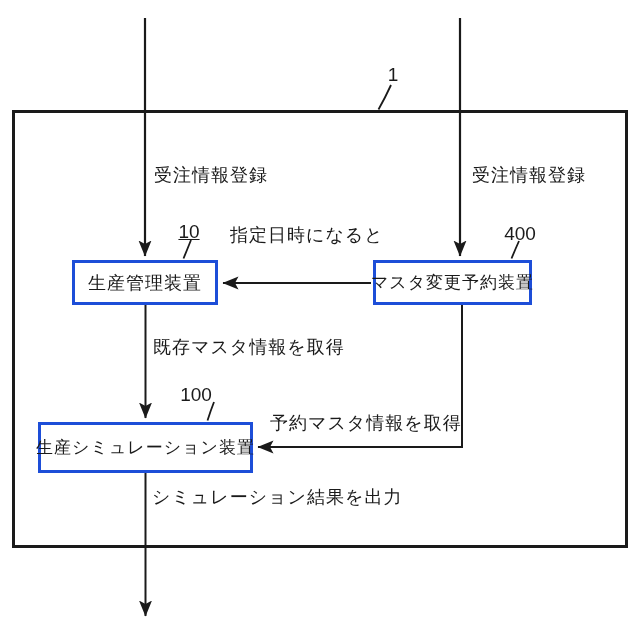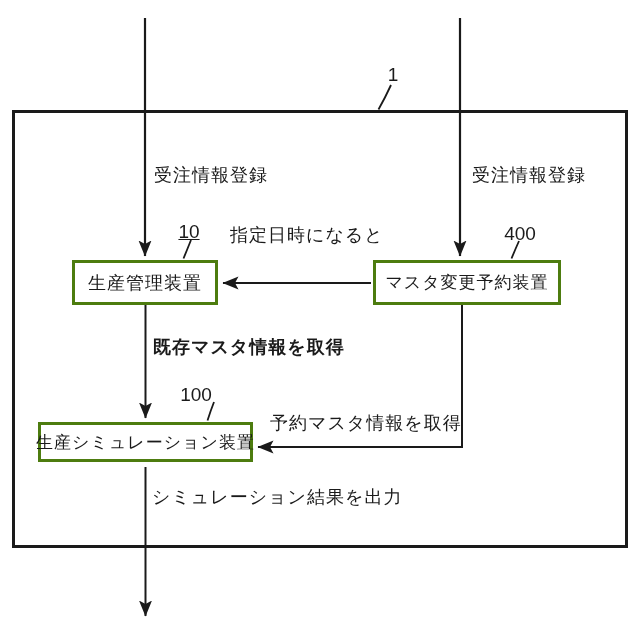--- a/index.html
+++ b/index.html
@@ -1,31 +1,31 @@
 <!DOCTYPE html>
 <html><head>
 <meta charset="utf-8">
 <style>
   html,body{margin:0;padding:0;background:#ffffff;}
   body{font-family:"Liberation Sans",sans-serif;color:#1a1a1a;}
   .stage{position:relative;width:640px;height:640px;background:#ffffff;overflow:hidden;}
   .stage svg{position:absolute;left:0;top:0;}
   .boundary{position:absolute;left:12px;top:110px;width:616px;height:438px;
             border:3px solid #1a1a1a;box-sizing:border-box;background:transparent;}
-  .node{position:absolute;border:3px solid #4d7c0f;box-sizing:border-box;background:#ffffff;
+  .node{position:absolute;border:3px solid #1d4ed8;box-sizing:border-box;background:#ffffff;
         display:flex;align-items:center;justify-content:center;white-space:nowrap;
         letter-spacing:1px;}
   .node-pm{left:72px;top:260px;width:146px;height:45px;font-size:18px;}
-  .node-mc{left:373px;top:260px;width:188px;height:45px;font-size:17px;}
-  .node-ps{left:38px;top:422px;width:215px;height:40px;font-size:17px;}
+  .node-mc{left:373px;top:260px;width:159px;height:45px;font-size:17px;}
+  .node-ps{left:38px;top:422px;width:215px;height:51px;font-size:17px;}
   .ann{position:absolute;font-size:18px;line-height:1;letter-spacing:1px;white-space:nowrap;}
   .ann-order{left:154px;top:166px;}
   .ann-change{left:472px;top:166px;}
   .ann-sched{left:230px;top:224px;line-height:25px;font-family:Liberation Mono, monospace;}
-  .ann-existing{left:153px;top:338px;font-weight:bold;}
+  .ann-existing{left:153px;top:338px;}
   .ann-reserved{left:270px;top:414px;}
   .ann-output{left:152px;top:488px;}
   .ref{position:absolute;font-size:19px;line-height:1;transform:translateX(-50%);white-space:nowrap;}
   .ref-1{left:393px;top:65px;}
   .ref-10{left:189px;top:222px;text-decoration:underline;}
   .ref-200{left:520px;top:224px;}
   .ref-100{left:196px;top:385px;}
 </style>
 </head>
 <body>

